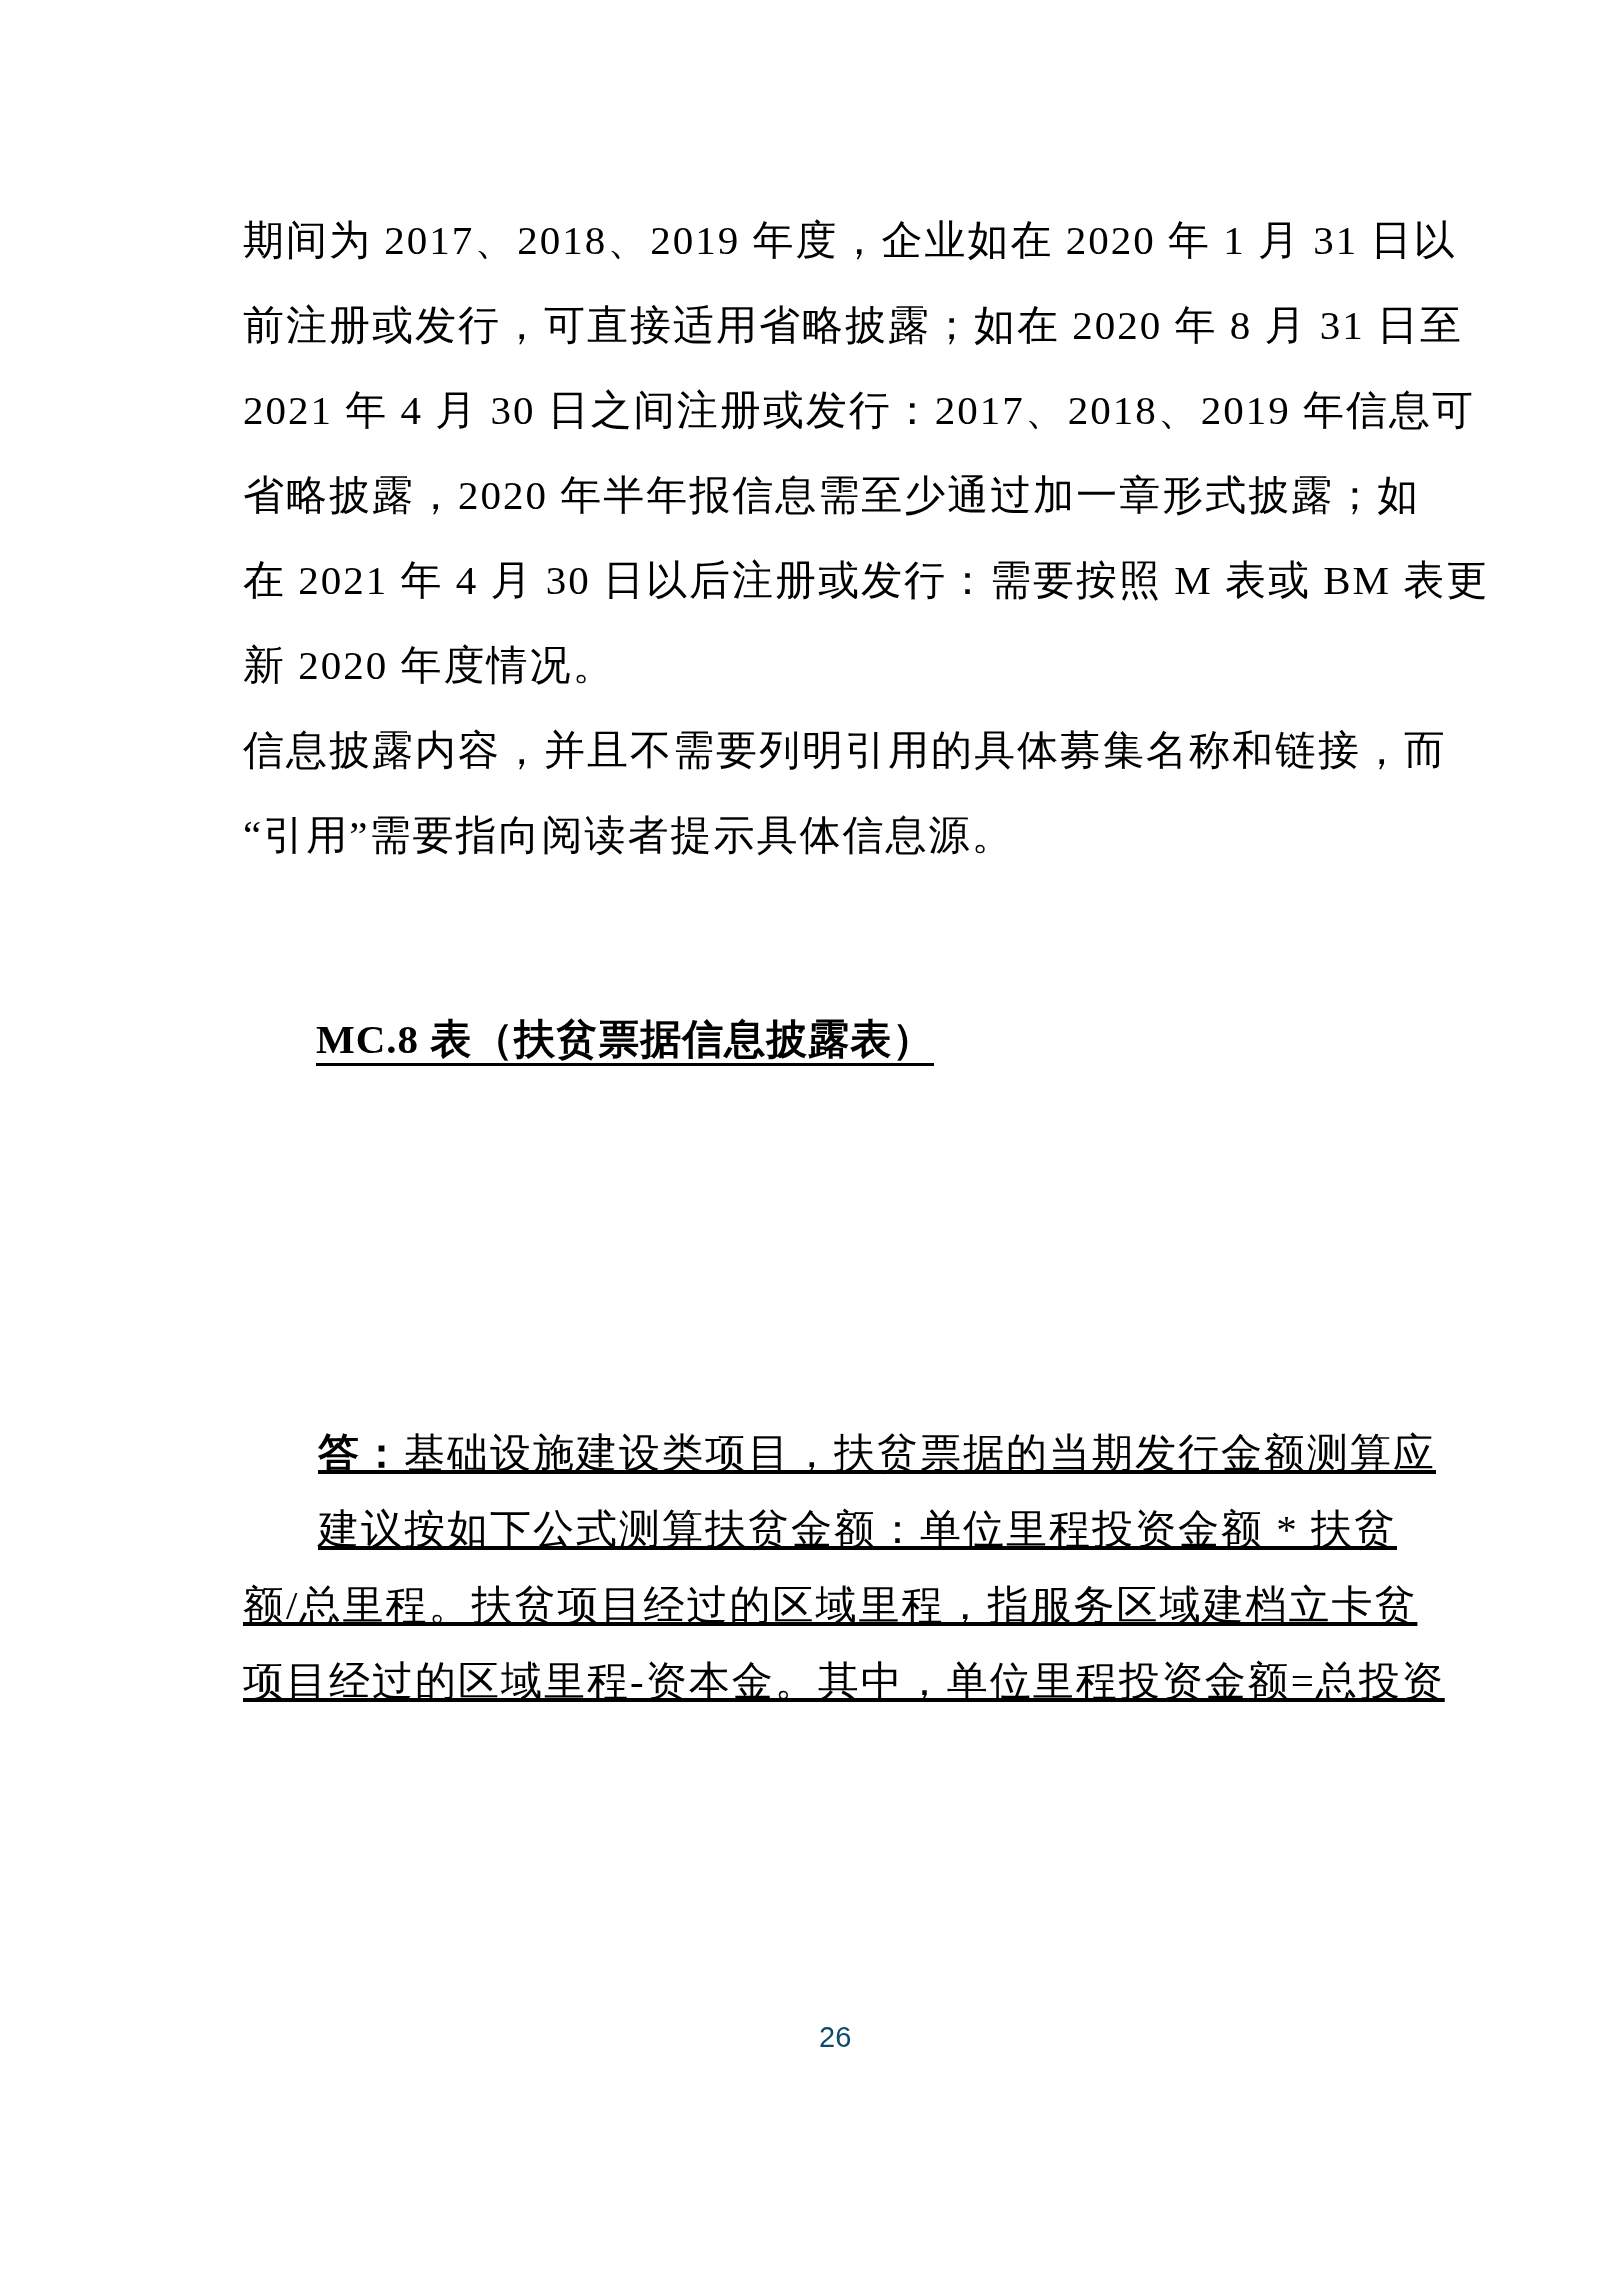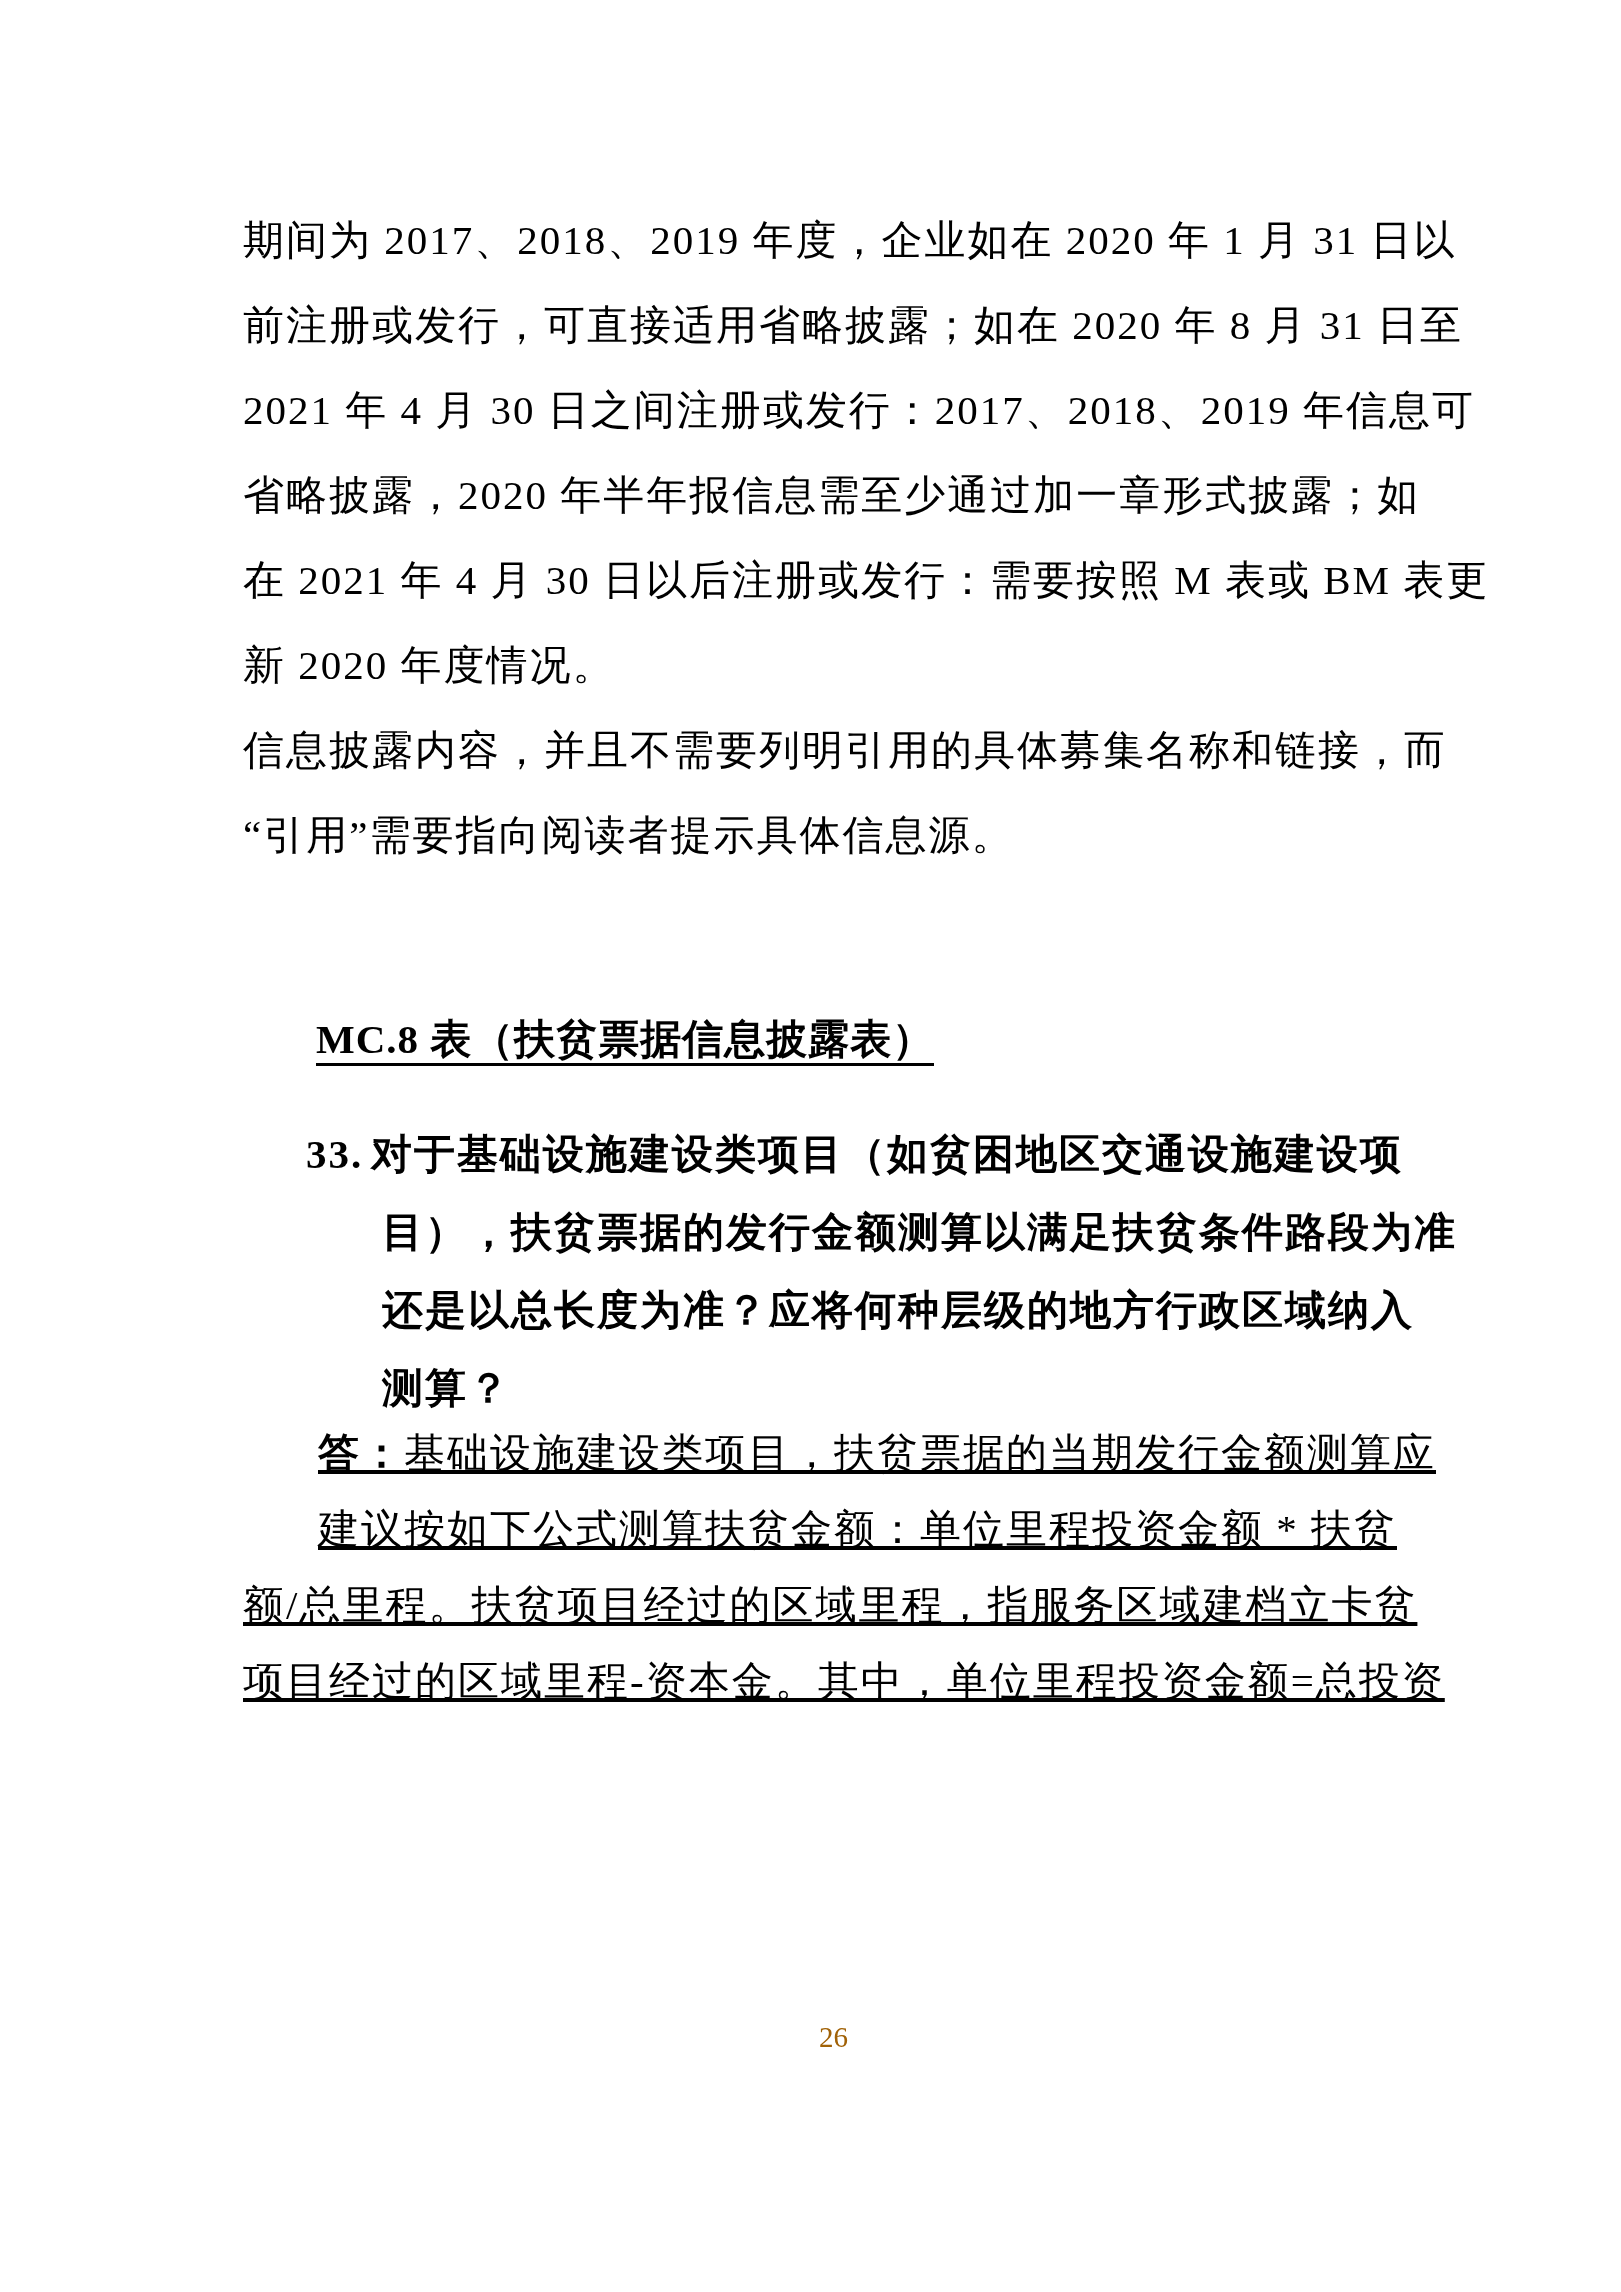--- a/index.html
+++ b/index.html
@@ -62,24 +62,24 @@
   .sec-answer { top: 1415px; text-decoration: underline; }
   .sec-answer .line {
     height: 76px;
     line-height: 76px;
   }
   .ans-label { font-weight: bold; }
   .page-num {
     position: absolute;
     left: 819px;
     top: 2021px;
-    font-family: Liberation Serif, serif;
+    font-family: Liberation Sans, sans-serif;
     font-size: 29px;
     letter-spacing: 0;
-    color: #a16207;
+    color: #0c4a6e;
   }
 </style>
 </head>
 <body>
 
 <div class="page">
 
   <div class="text-col sec-top">
     <div class="line">期间为 2017、2018、2019 年度，企业如在 2020 年 1 月 31 日以</div>
     <div class="line">前注册或发行，可直接适用省略披露；如在 2020 年 8 月 31 日至</div>
@@ -88,28 +88,20 @@
     <div class="line">在 2021 年 4 月 30 日以后注册或发行：需要按照 M 表或 BM 表更</div>
     <div class="line">新 2020 年度情况。</div>
     <div class="line">信息披露内容，并且不需要列明引用的具体募集名称和链接，而</div>
     <div class="line">“引用”需要指向阅读者提示具体信息源。</div>
   </div>
 
   <div class="sec-heading">
     <span class="hl">MC.8 表（扶贫票据信息披露表）</span>
   </div>
 
-  <div class="text-col sec-question">
-    <div class="line q-first">
-      <span class="q-num">33.</span><span>对于基础设施建设类项目（如贫困地区交通设施建设项</span>
-    </div>
-    <div class="line q-cont">目），扶贫票据的发行金额测算以满足扶贫条件路段为准</div>
-    <div class="line q-cont">还是以总长度为准？应将何种层级的地方行政区域纳入</div>
-    <div class="line q-cont">测算？</div>
-  </div>
 
   <div class="text-col sec-answer">
     <div class="line indent2">
       <span class="ans-label">答：</span><span>基础设施建设类项目，扶贫票据的当期发行金额测算应</span>
     </div>
     <div class="line indent2">建议按如下公式测算扶贫金额：单位里程投资金额 * 扶贫</div>
     <div class="line">额/总里程。扶贫项目经过的区域里程，指服务区域建档立卡贫</div>
     <div class="line">项目经过的区域里程-资本金。其中，单位里程投资金额=总投资</div>
   </div>
 

